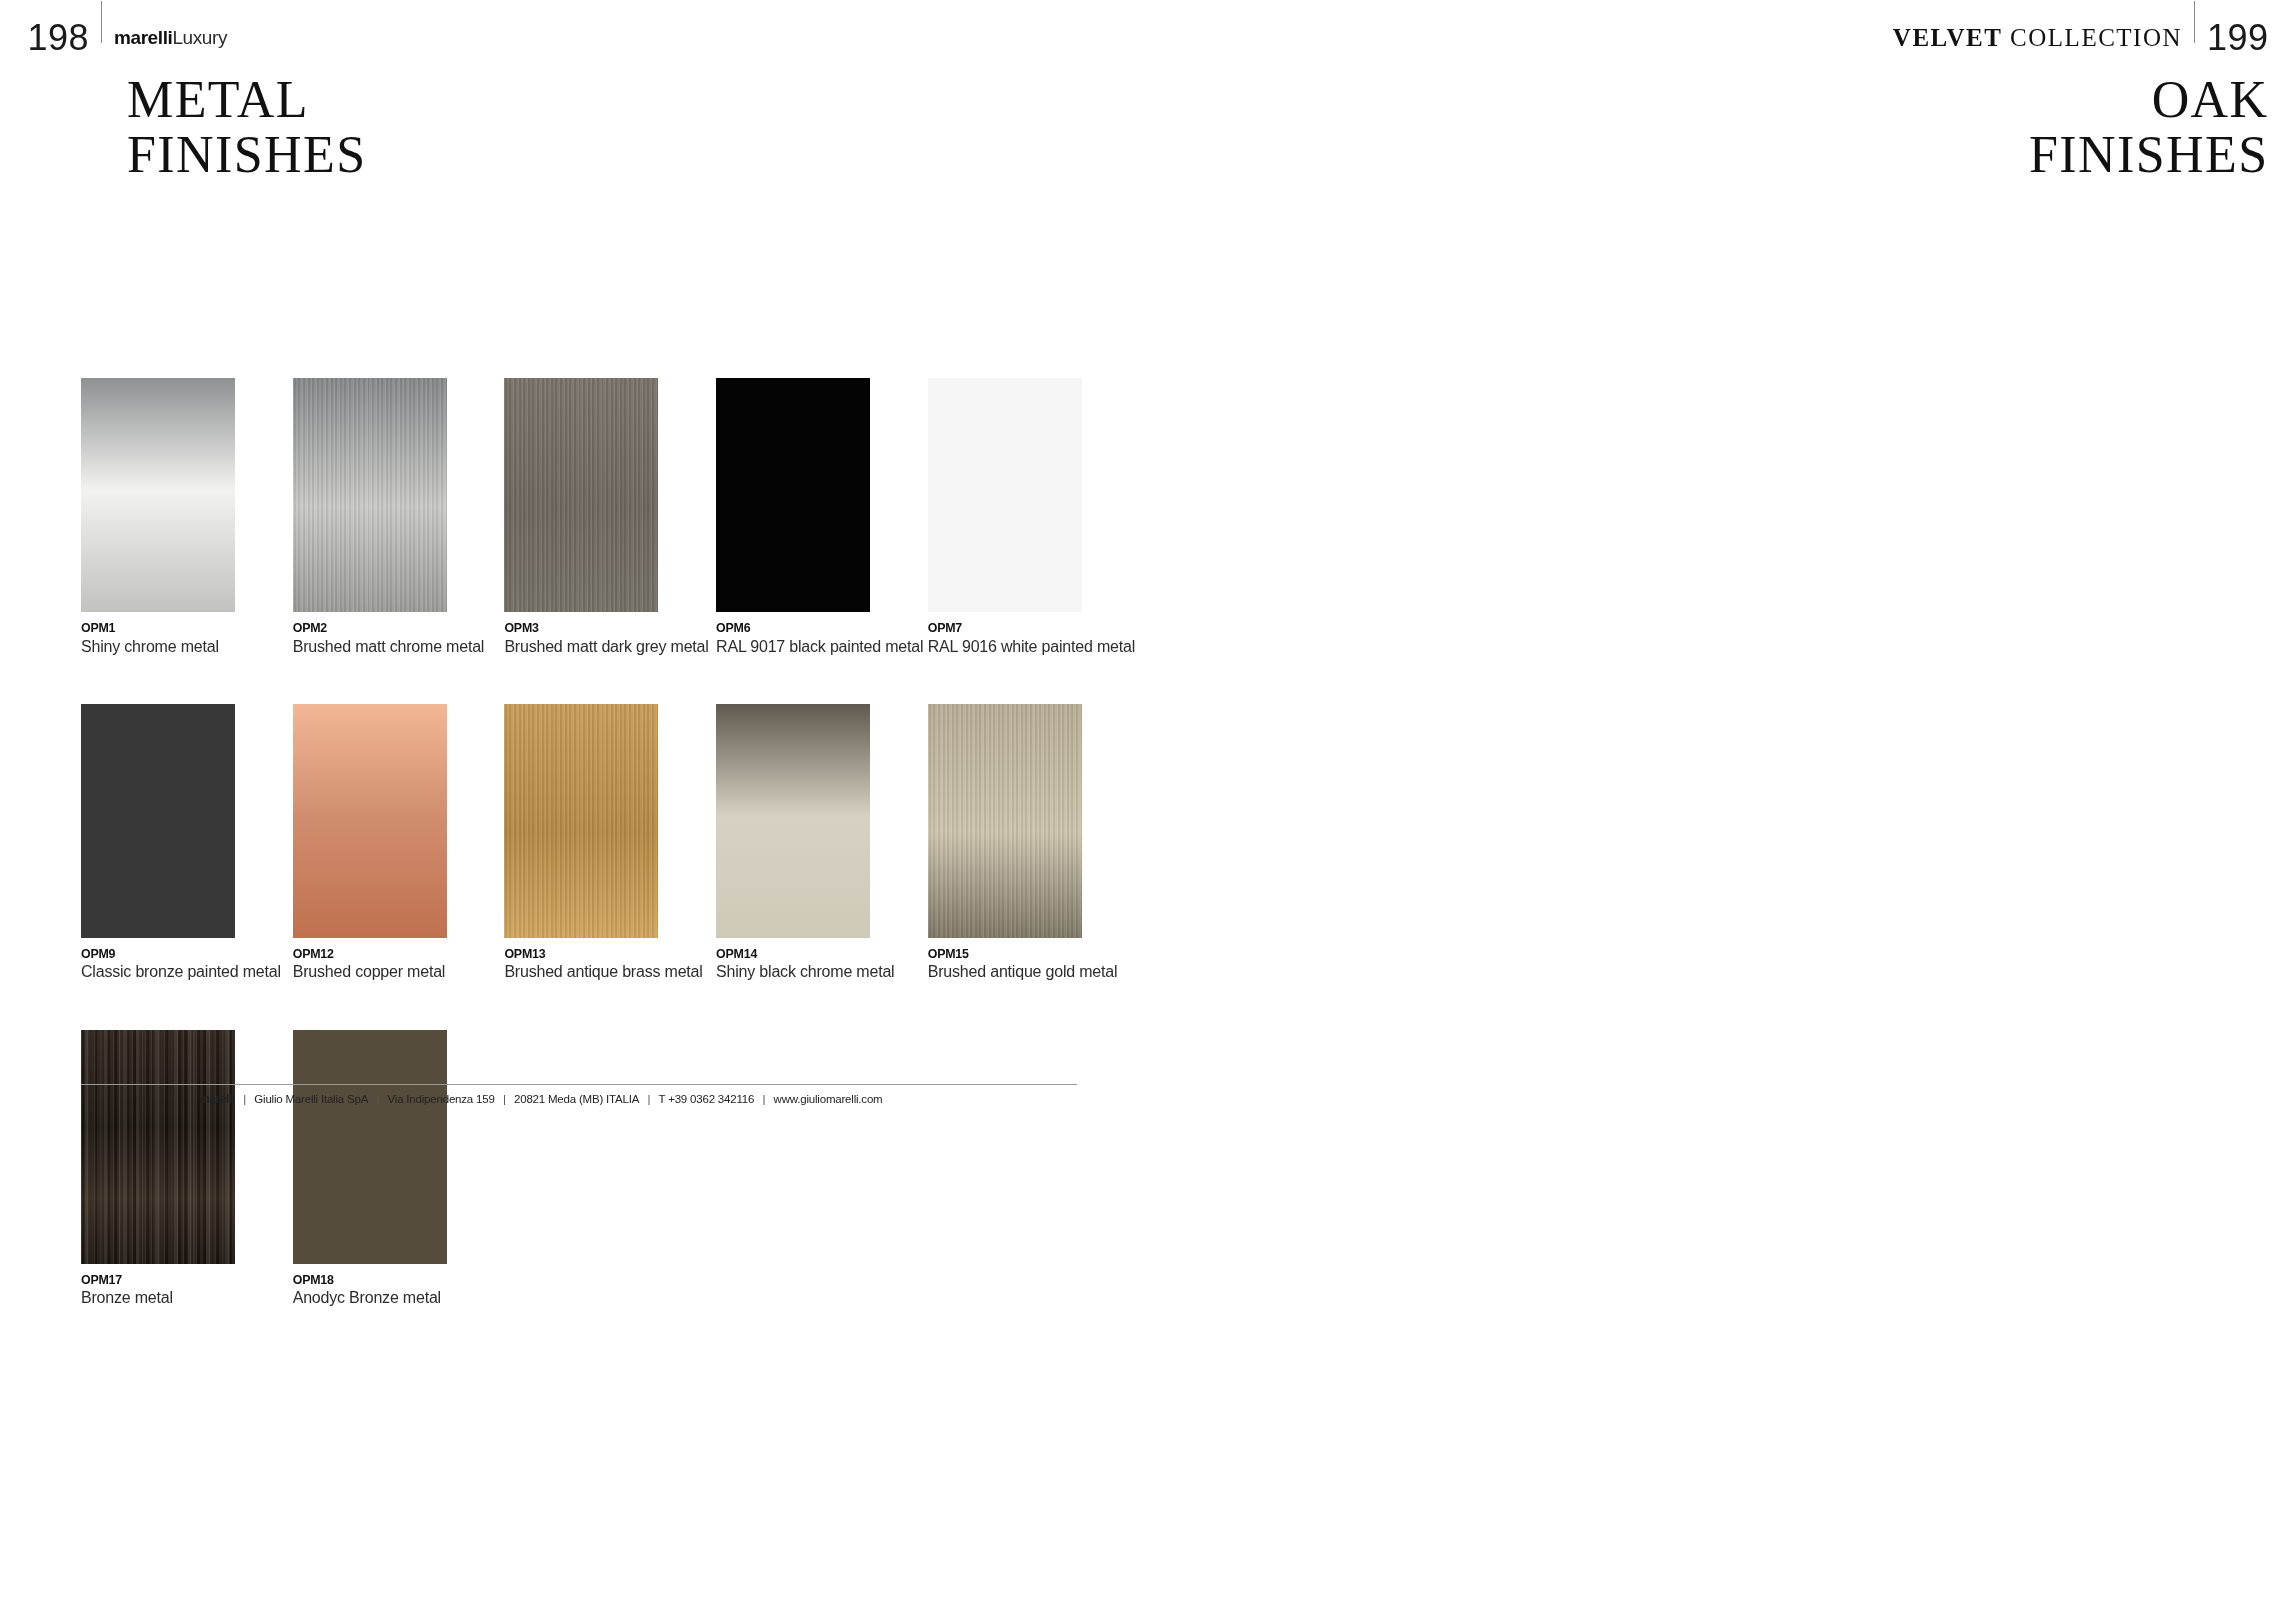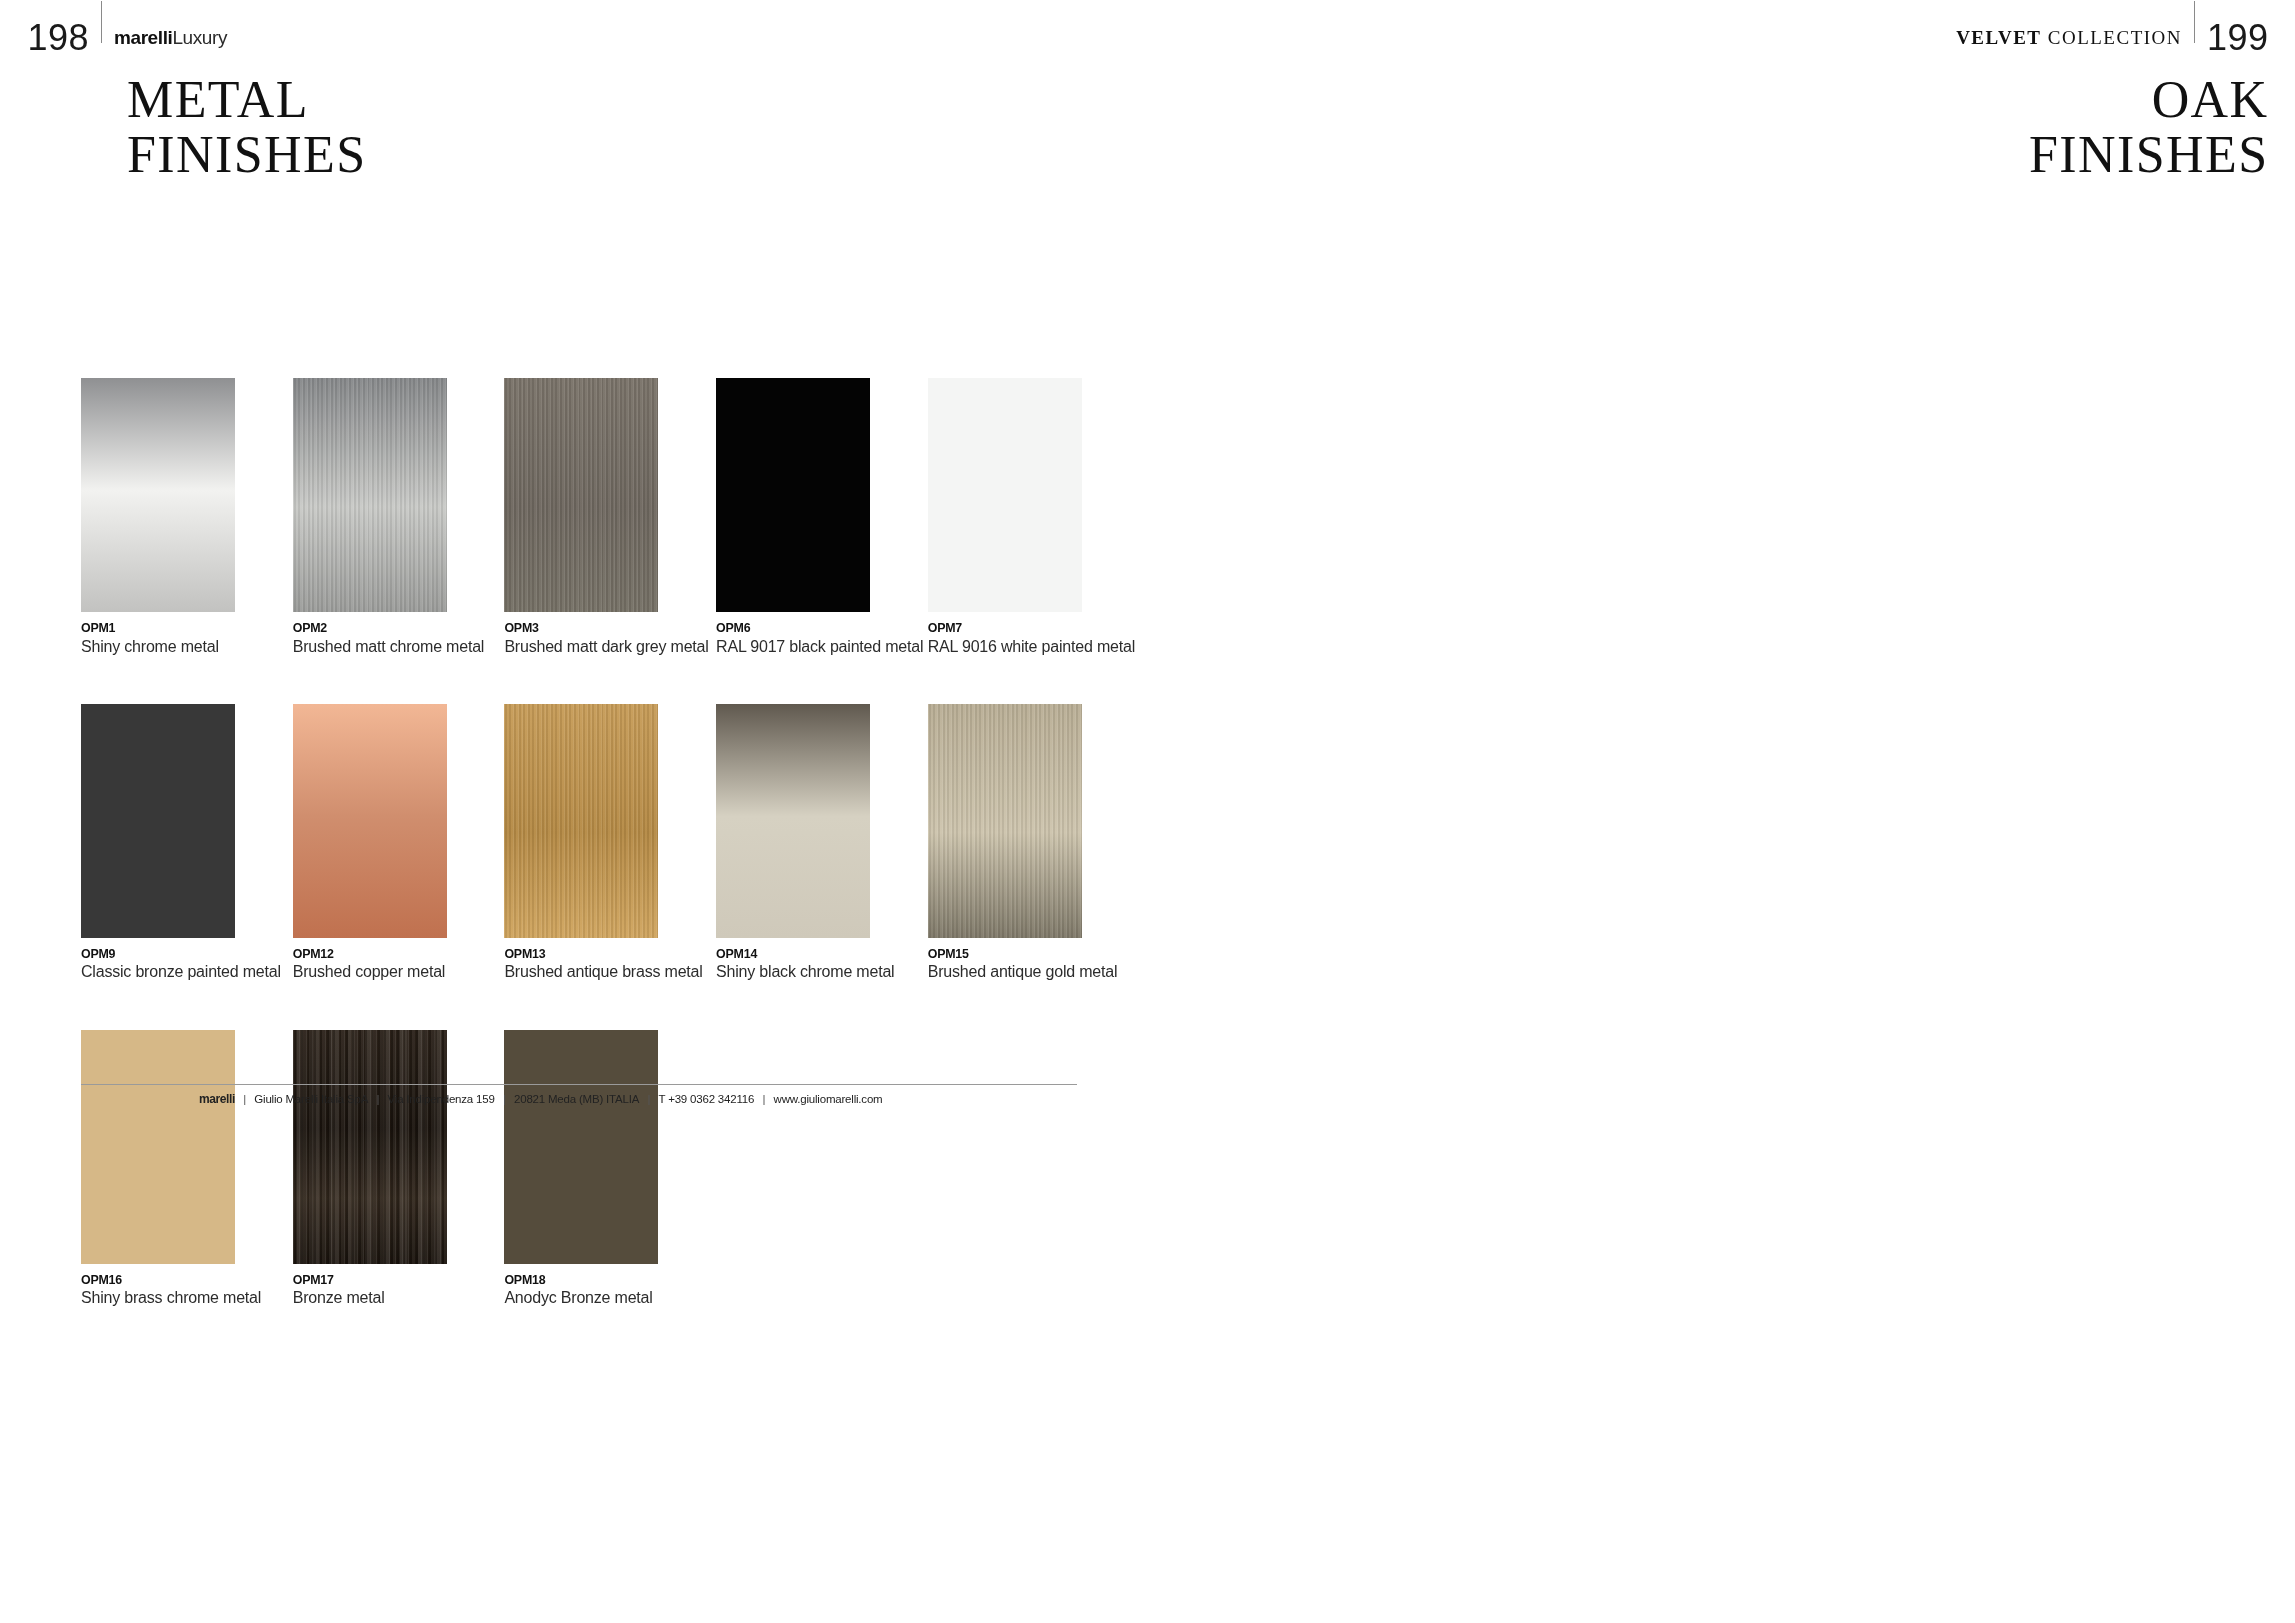--- a/index.html
+++ b/index.html
@@ -64,21 +64,21 @@
     font-size: 19px;
     line-height: 1;
     white-space: nowrap;
     letter-spacing: -0.4px;
   }
   .brandmark .b-bold { font-weight: 700; color: #111; }
   .brandmark .b-light { font-weight: 300; color: #2b2b2b; }
 
   .collection {
     font-family: "Liberation Serif", serif;
-    font-size: 19px;
+    font-size: 25px;
     letter-spacing: 1.5px;
     white-space: nowrap;
     color: #111;
   }
   .collection .c-strong { font-weight: 700; }
   .collection .c-reg { font-weight: 400; }
 
   
   .section-title {
     position: absolute;
@@ -260,27 +260,20 @@
           </div>
         </div>
         <div class="cell">
           <div class="swatch" style="background:#b5ac96;background-image:repeating-linear-gradient(to right, rgba(255,255,255,0.10) 0px, rgba(255,255,255,0.10) 0.9px, rgba(0,0,0,0.07) 0.9px, rgba(0,0,0,0.07) 2.8px, rgba(255,255,255,0.04) 2.8px, rgba(255,255,255,0.04) 4.6px),linear-gradient(to bottom,#b9ae95 0%,#cdc4ad 55%,#7e7868 100%);"></div>
           <div class="caption">
             <div class="code">OPM15</div>
             <div class="desc">Brushed antique gold metal</div>
           </div>
         </div>
         <div class="cell">
-          <div class="swatch" style="background:#d6b887;"></div>
-          <div class="caption">
-            <div class="code">OPM16</div>
-            <div class="desc">Shiny brass chrome metal</div>
-          </div>
-        </div>
-        <div class="cell">
           <div class="swatch" style="background:#2a2018;background-image:repeating-linear-gradient(to right, rgba(255,255,255,0.11) 0px, rgba(255,255,255,0.11) 0.9px, rgba(0,0,0,0.00) 0.9px, rgba(0,0,0,0.00) 1.8px, rgba(0,0,0,0.14) 1.8px, rgba(0,0,0,0.14) 3.7px, rgba(255,255,255,0.05) 3.7px, rgba(255,255,255,0.05) 6.4px),repeating-linear-gradient(to right, rgba(0,0,0,0.10) 0px, rgba(0,0,0,0.10) 2.8px, rgba(255,255,255,0.06) 2.8px, rgba(255,255,255,0.06) 10px, rgba(0,0,0,0.05) 10px, rgba(0,0,0,0.05) 17.4px),linear-gradient(to bottom,#2c2219 0%,#1b140e 42%,#352a1f 72%,#1b140e 100%);"></div>
           <div class="caption">
             <div class="code">OPM17</div>
             <div class="desc">Bronze metal</div>
           </div>
         </div>
         <div class="cell">
           <div class="swatch" style="background:#554c3c;"></div>
           <div class="caption">
             <div class="code">OPM18</div>

